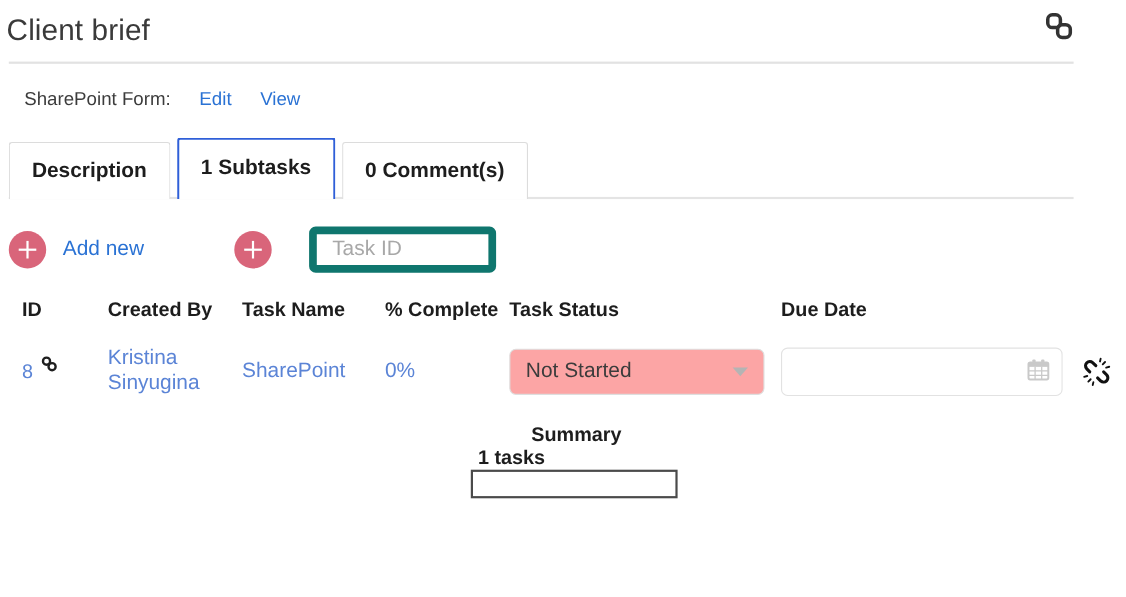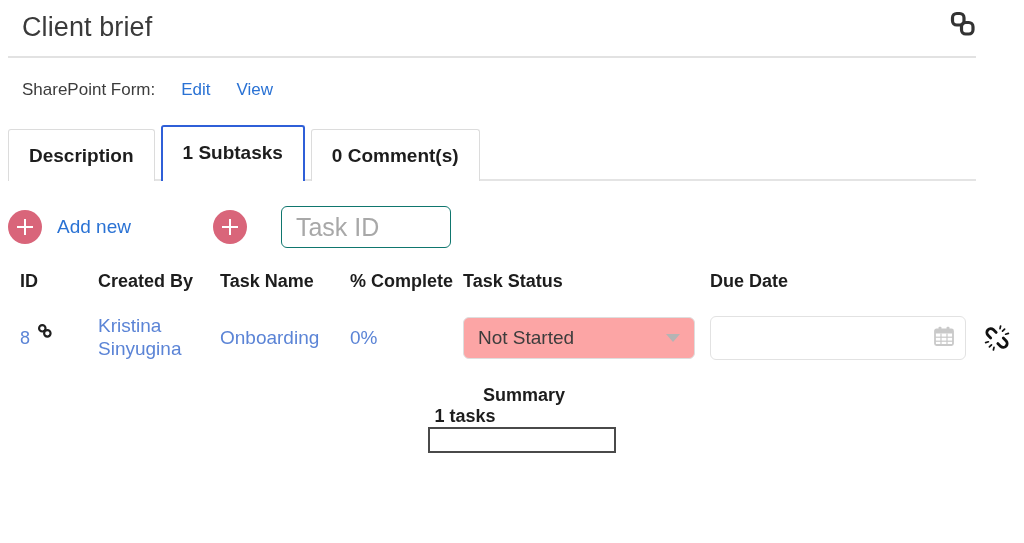--- a/index.html
+++ b/index.html
@@ -19,21 +19,21 @@
   
   .header {
     position: relative;
     padding: 0;
   }
   .title {
     font-size: 27px;
     font-weight: 400;
     color: #3a3a3a;
     line-height: 1;
-    padding: 14px 0 0 22px;
+    padding: 14px 0 0 6px;
     letter-spacing: 0.1px;
   }
   .title-rule {
     margin: 15px 48px 0 8px;
     height: 2px;
     background: #e2e2e2;
   }
   .link-icon-top {
     position: absolute;
     top: 8px;
@@ -150,23 +150,23 @@
     color: #2a72d4;
     font-size: 19px;
     margin-left: 15px;
     white-space: nowrap;
   }
   .add-group.second { margin-left: 82px; }
   .taskid-input {
     margin-left: 34px;
     width: 170px;
     height: 42px;
-    border: 1px solid #0f766e;
+    border: 7px solid #0f766e;
     border-radius: 6px;
-    font-size: 25px;
+    font-size: 19px;
     color: #7f1d1d;
     padding: 0 14px;
     box-sizing: border-box;
     font-family: "Liberation Sans", sans-serif;
     background: #fff;
     outline: none;
   }
   .taskid-input::placeholder { color: #a8a8a8; }
 
   
@@ -348,21 +348,21 @@
           </g>
         </svg>
       </span>
     </div>
 
     <div class="col-created">
       <span class="cell-link">Kristina Sinyugina</span>
     </div>
 
     <div class="col-name">
-      <span class="cell-link">Onboarding</span>
+      <span class="cell-link">SharePoint</span>
     </div>
 
     <div class="col-pct">
       <span class="cell-link">0%</span>
     </div>
 
     <div class="col-status">
       <div class="status-select">
         <span>Not Started</span>
         <span class="caret"></span>

